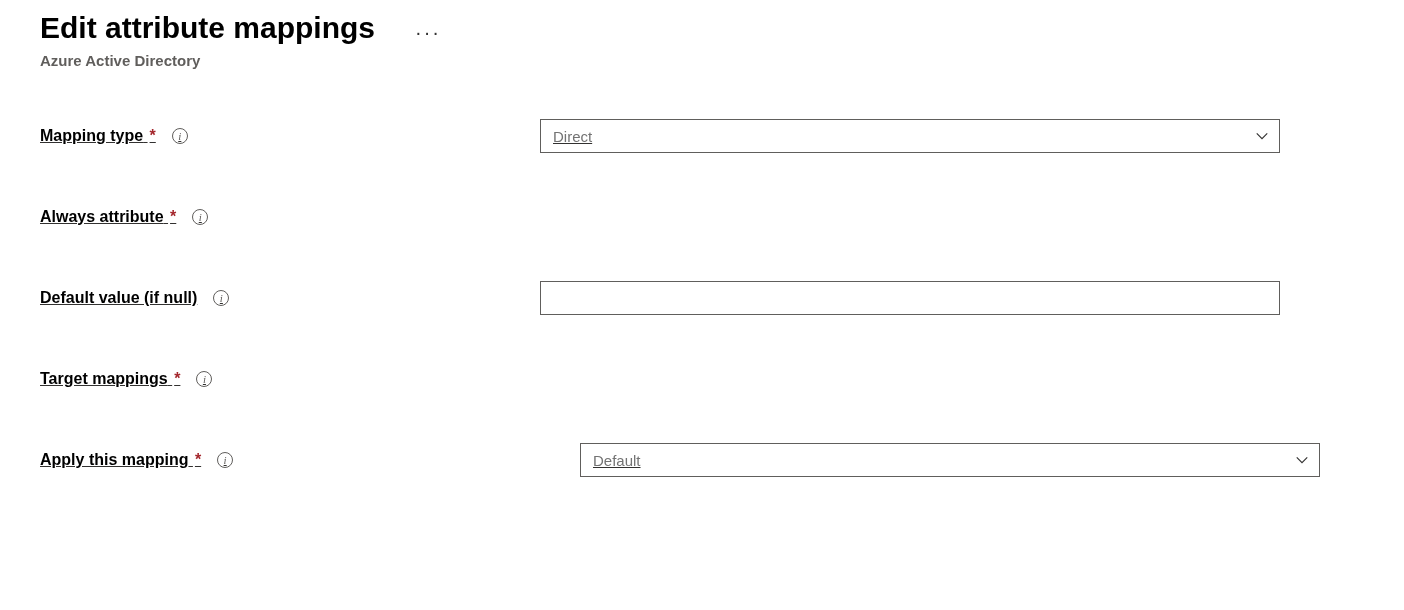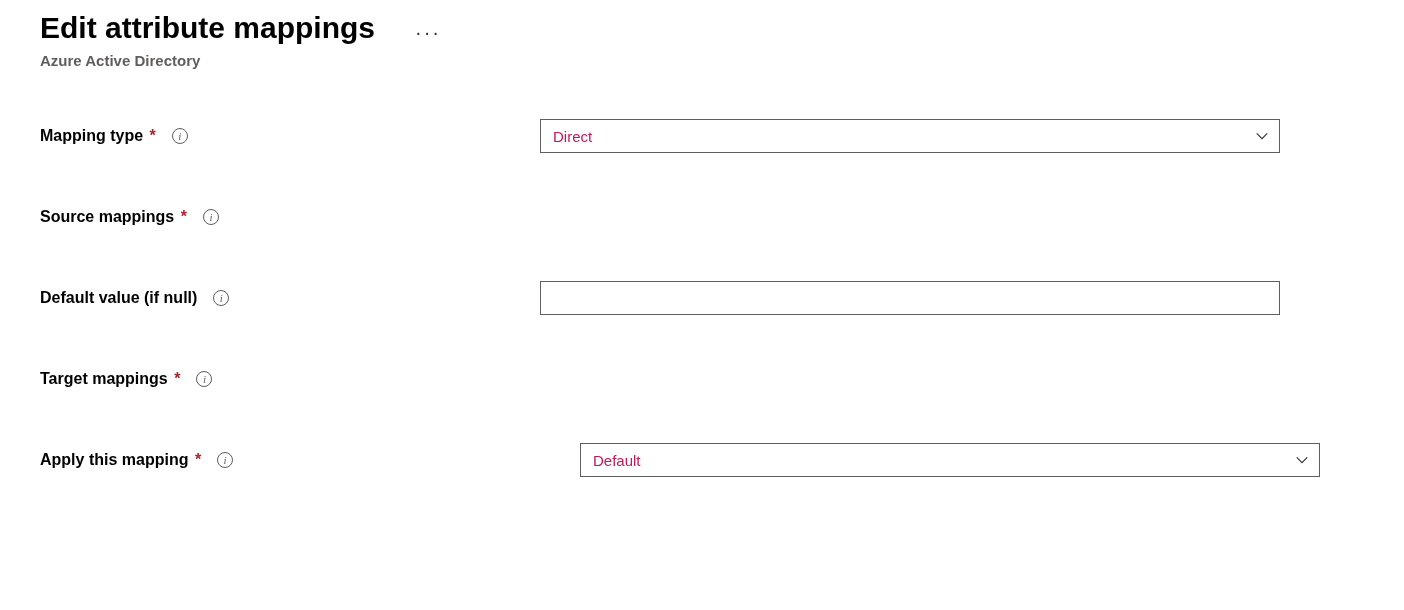--- a/index.html
+++ b/index.html
@@ -31,20 +31,21 @@
       color: #333;
       margin-left: 40px;
       margin-top: 12px;
       cursor: pointer;
       line-height:1;
     }
     .field-row {
       display: flex;
       align-items: center;
       margin-bottom: 55px;
+      text-decoration: underline;
     }
     .field-row:last-child { margin-bottom: 10px; gap: 40px; }
     .label-col {
       width: 500px;
       display: flex;
       align-items: center;
       gap: 10px;
     }
     .field-label {
       font-size: 16px;
@@ -70,21 +71,21 @@
     .control-col {
       flex: 0 0 740px;
     }
     .select, .text-input {
       width: 100%;
       height: 34px;
       border: 1px solid #605e5c;
       background: #fff;
       padding: 0 34px 0 12px;
       font-size: 15px;
-      color: #be185d;
+      color: #737373;
       position: relative;
       display:flex;
       align-items:center;
       cursor: pointer;
     }
     .select.active {
       border-color: #8a2da5;
     }
     .text-input { cursor: text; }
     .chevron {
@@ -123,21 +124,21 @@
             <path d="M2 5 L8 11 L14 5" fill="none" stroke="#323130" stroke-width="1.3"></path>
           </svg>
       </span>
     </div>
   </div>
 </div>
 
 <div class="field-row">
   <div class="label-col">
     <span>
-      <span class="field-label">Source mappings</span>
+      <span class="field-label">Always attribute</span>
       <span class="req">*</span>
     </span>
     <span class="info-icon">i</span>
   </div>
 </div>
 
 <div class="field-row">
   <div class="label-col">
     <span>
       <span class="field-label">Default value (if null)</span>

